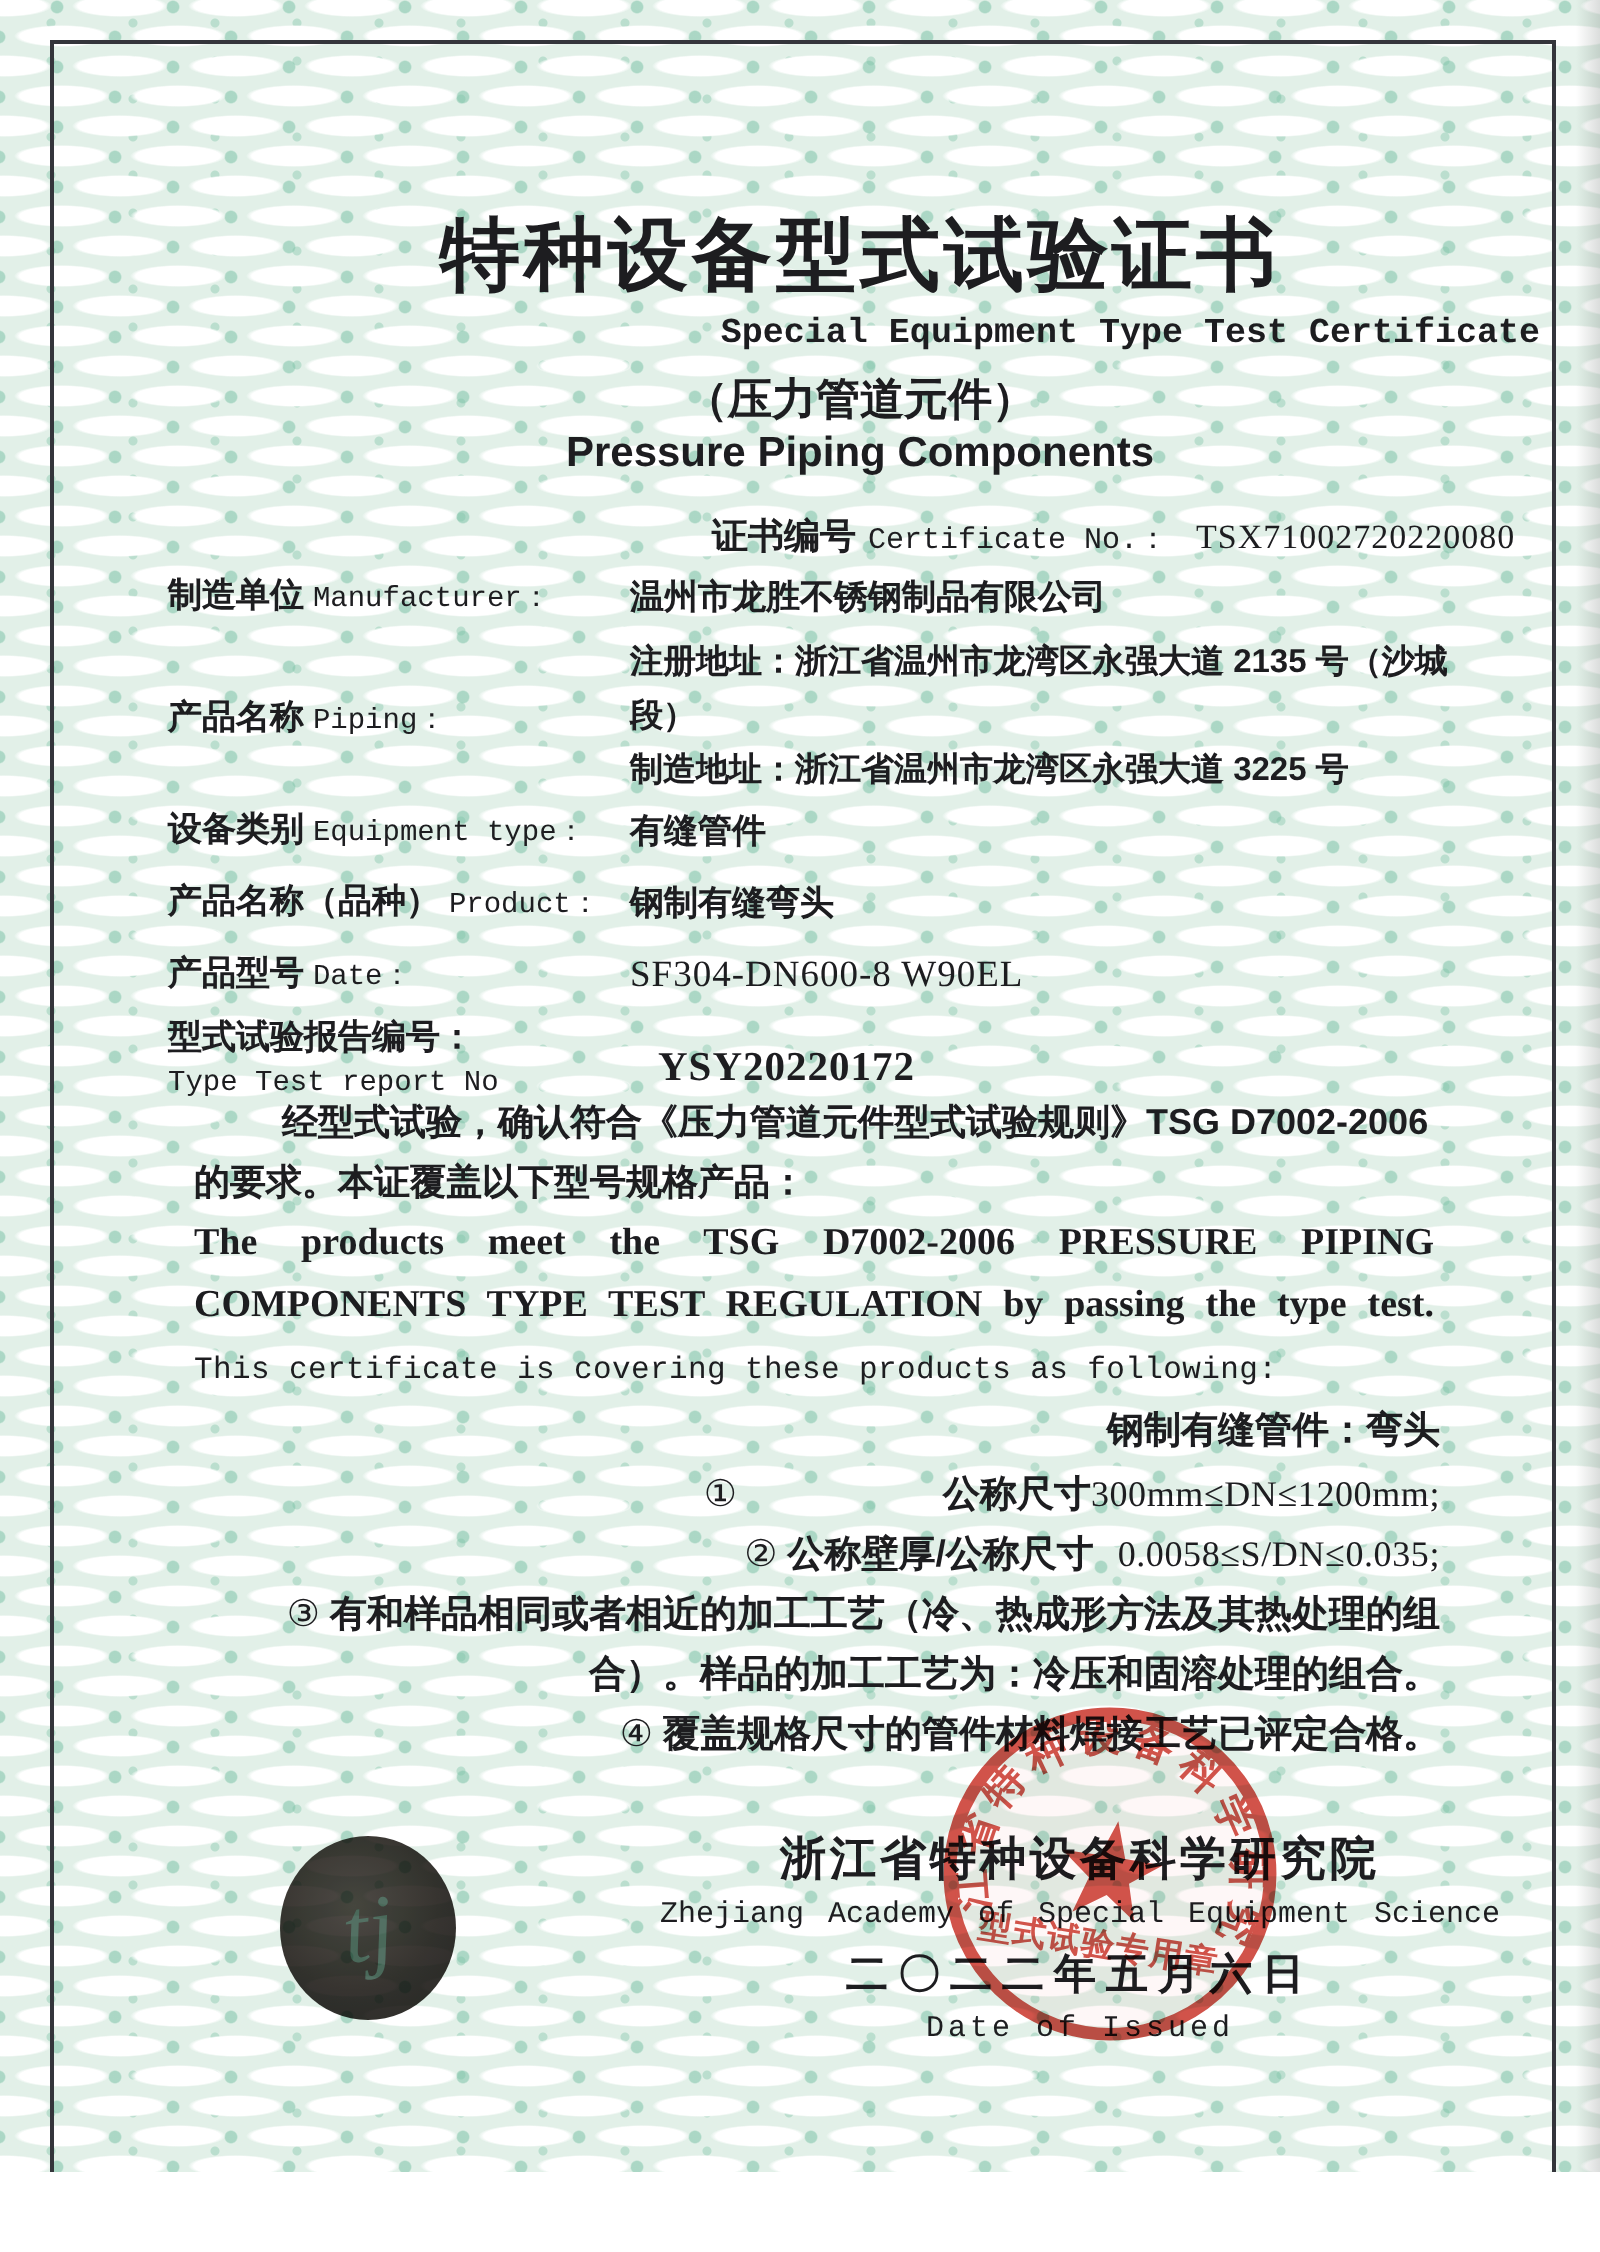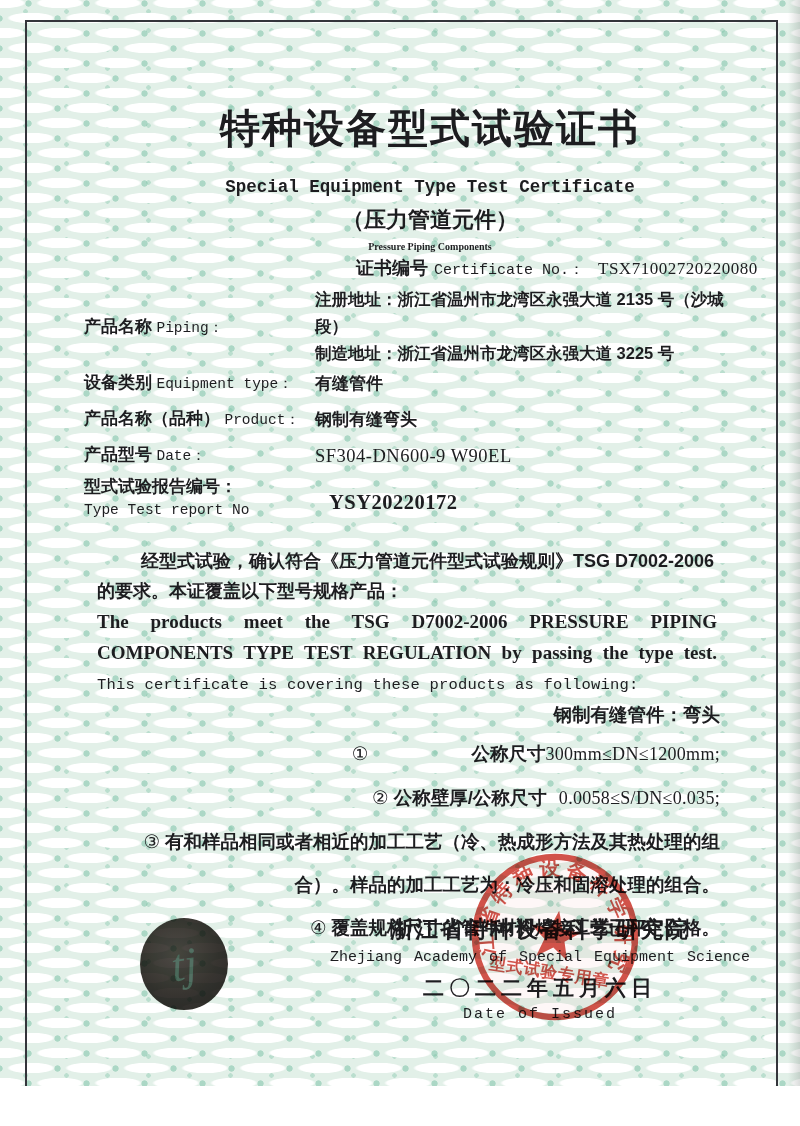--- a/index.html
+++ b/index.html
@@ -15,23 +15,23 @@
     background-position:2px 3px,31px 18px,14px 11px,5px 2px;
     font-family:"Liberation Sans",sans-serif;color:#1d1d20;
   }
   .frame{position:absolute;left:25px;top:20px;width:749px;height:1079px;border:2px solid #34353b;}
   .edge-shade{position:absolute;right:0;top:0;width:12px;height:100%;
     background:linear-gradient(to right, rgba(90,100,95,0), rgba(90,100,95,0.22));}
   .cn{font-family:"Liberation Sans",sans-serif;}
 
   .title-block{position:absolute;top:102px;left:90px;width:680px;text-align:center;}
   .title-cn{font-size:40px;font-weight:700;letter-spacing:2px;line-height:52px;}
-  .title-en{font-family:"Liberation Mono",monospace;font-weight:700;font-size:17.5px;line-height:26px;margin-top:20px;}
+  .title-en{font-family:"Liberation Mono",monospace;font-weight:700;font-size:17.5px;line-height:26px;margin-top:0;text-align:right;}
   .sub-cn{font-size:22px;font-weight:700;line-height:32px;margin-top:4px;}
-  .sub-en{font-family:Liberation Serif, serif;font-weight:700;font-size:10px;line-height:22px;}
+  .sub-en{font-family:Liberation Sans, sans-serif;font-weight:700;font-size:21px;line-height:22px;}
 
   .cert-line{position:absolute;top:256px;left:356px;display:flex;align-items:baseline;}
   .cl-cn{font-size:18px;font-weight:700;}
   .cl-en{font-family:"Liberation Mono",monospace;font-size:15px;margin-left:6px;}
   .cl-no{font-family:"Liberation Serif",serif;font-size:17px;letter-spacing:.5px;margin-left:14px;}
 
   .fields{position:absolute;top:286px;left:84px;width:660px;}
   .frow{display:flex;align-items:flex-start;}
   .flabel{width:231px;flex:none;}
   .lcn{font-size:17px;font-weight:700;}
@@ -46,21 +46,21 @@
   .frow.report .fvalue{font-family:"Liberation Serif",serif;font-weight:700;font-size:20.5px;letter-spacing:.5px;padding-top:14px;padding-left:14px;}
 
   .statement{position:absolute;top:546px;left:97px;width:620px;}
   .st-cn{font-size:18px;font-weight:700;line-height:30px;}
   .st-cn1{text-indent:44px;}
   .st-en{font-family:"Liberation Serif",serif;font-weight:700;font-size:19px;line-height:31px;text-align:justify;text-align-last:justify;}
   .st-mono{font-family:"Liberation Mono",monospace;font-size:15.5px;line-height:28px;margin-top:3px;letter-spacing:.2px;}
 
   .products{position:absolute;top:700px;left:98px;width:622px;text-align:right;}
   .p-head{font-size:18.5px;font-weight:700;line-height:30px;margin-bottom:2px;}
-  .p-item{font-size:18.5px;font-weight:700;line-height:43px;padding-left:28px;text-indent:-28px;margin-left:23px;}
+  .p-item{font-size:18.5px;font-weight:700;line-height:30px;padding-left:28px;text-indent:-28px;margin-left:23px;}
   .p-num{font-weight:400;margin-right:5px;}
   .w172{display:inline-block;width:172px;text-indent:0;}
   .gap{margin-right:12px;}
   .p-val{font-family:"Liberation Serif",serif;font-weight:400;font-size:18px;letter-spacing:.3px;}
 
   .issuer{position:absolute;top:912px;left:320px;width:440px;text-align:center;}
   .i-cn{font-size:23px;font-weight:700;letter-spacing:2px;line-height:34px;}
   .i-en{font-family:"Liberation Mono",monospace;font-weight:400;font-size:15px;line-height:24px;word-spacing:3px;}
   .i-date{font-size:21px;font-weight:700;letter-spacing:5px;line-height:32px;margin-top:2px;}
   .i-datelab{font-family:"Liberation Mono",monospace;font-size:15px;letter-spacing:2px;line-height:22px;}
@@ -92,20 +92,27 @@
   </div>
 
   <div class="cert-line">
     <span class="cl-cn cn">证书编号</span>
     <span class="cl-en">Certificate No.：</span>
     <span class="cl-no">TSX71002720220080</span>
   </div>
 
   <div class="fields">
 
+    <div class="frow mb6">
+      <div class="flabel">
+        <span class="lcn cn">制造单位</span>
+        <span class="len">Manufacturer：</span>
+      </div>
+      <div class="fvalue cn">温州市龙胜不锈钢制品有限公司</div>
+    </div>
 
     <div class="frow address mb4">
       <div class="flabel">
         <span class="lcn cn">产品名称</span>
         <span class="len">Piping：</span>
       </div>
       <div class="fvalue">
         <div class="addr-line cn">注册地址：浙江省温州市龙湾区永强大道 2135 号（沙城段）</div>
         <div class="addr-line cn">制造地址：浙江省温州市龙湾区永强大道 3225 号</div>
       </div>
@@ -125,21 +132,21 @@
         <span class="len">Product：</span>
       </div>
       <div class="fvalue cn">钢制有缝弯头</div>
     </div>
 
     <div class="frow mb6">
       <div class="flabel">
         <span class="lcn cn">产品型号</span>
         <span class="len">Date：</span>
       </div>
-      <div class="fvalue val-serif">SF304-DN600-9 W90EL</div>
+      <div class="fvalue val-serif">SF304-DN600-8 W90EL</div>
     </div>
 
     <div class="frow report">
       <div class="flabel">
         <span class="lcn cn">型式试验报告编号：</span>
         <span class="len">Type Test report No</span>
       </div>
       <div class="fvalue">YSY20220172</div>
     </div>
 

